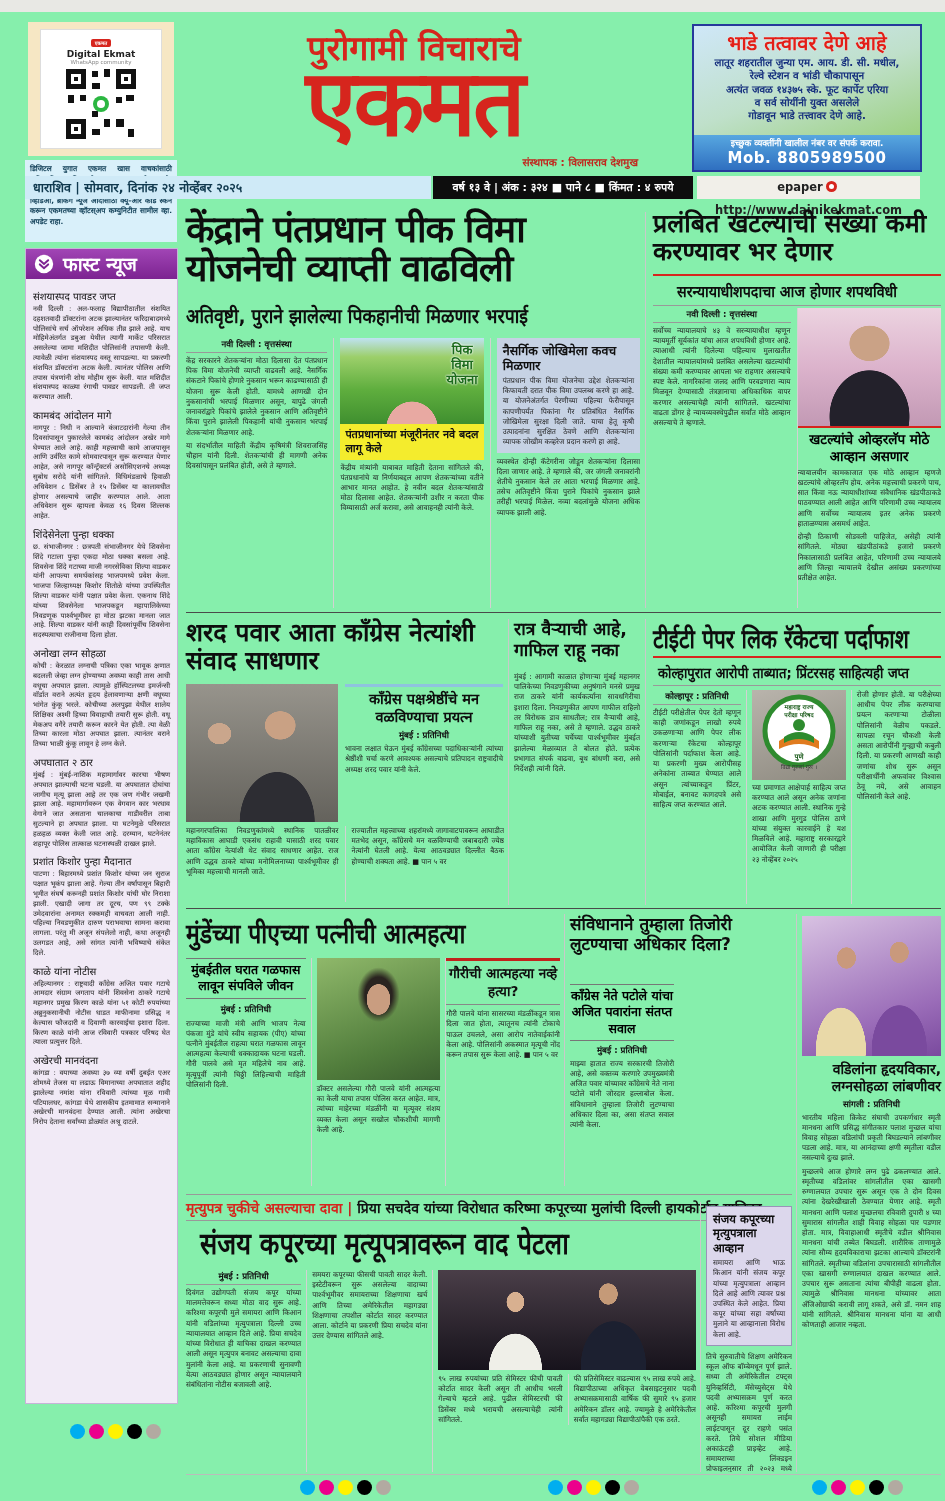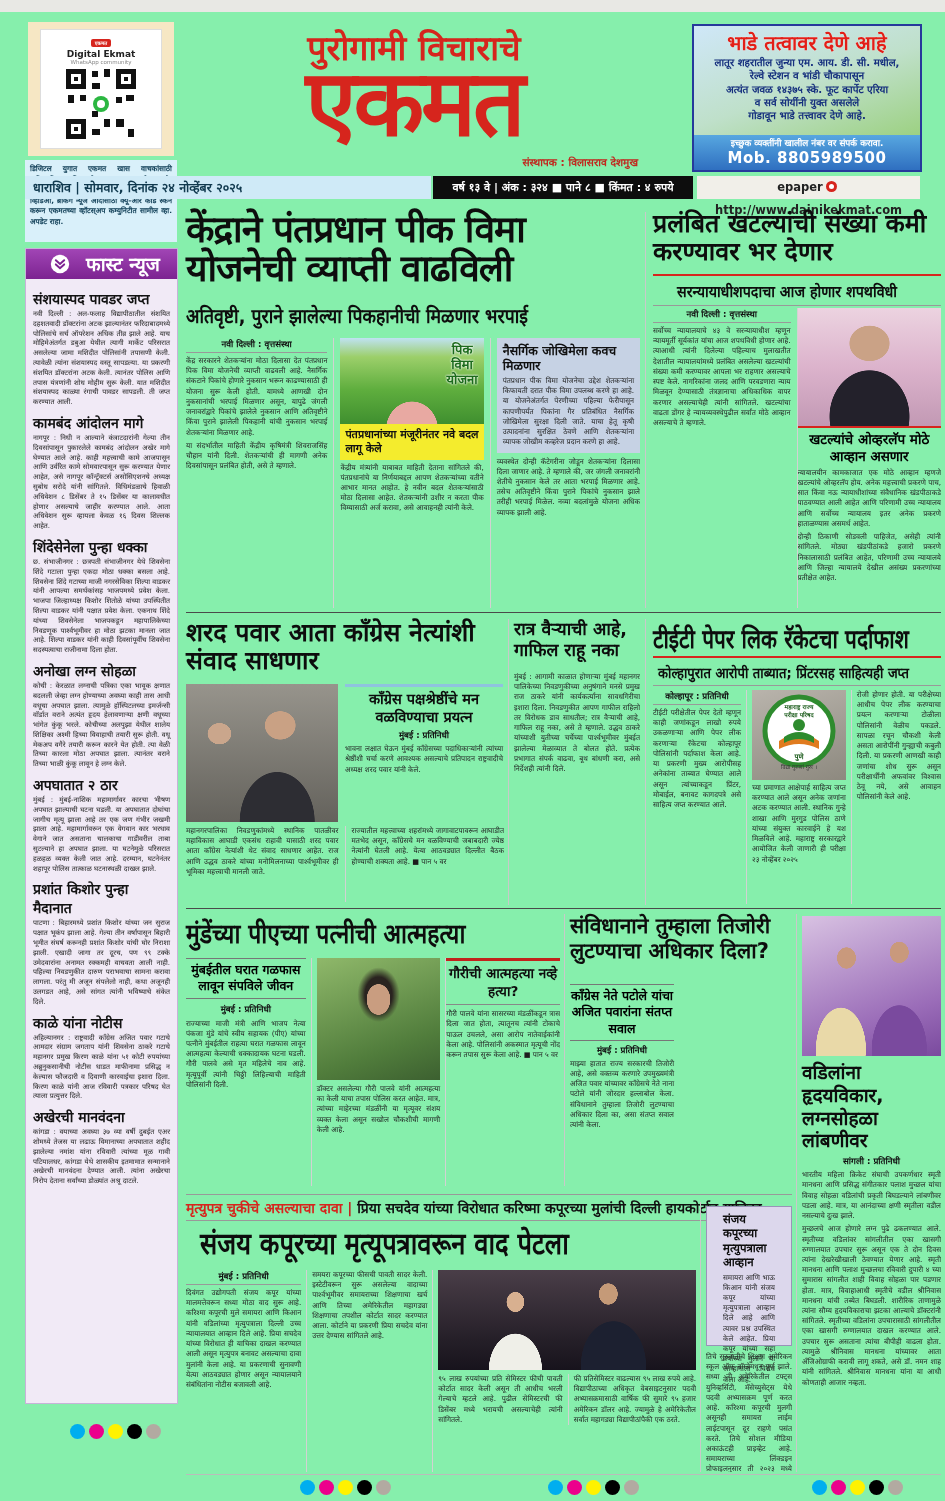--- a/index.html
+++ b/index.html
@@ -32,37 +32,37 @@
   .ad-foot{position:absolute;left:0;right:0;bottom:0;background:linear-gradient(180deg,#57a7e0,#2f6fc0);color:#fff;padding:2px 0 3px;}
   .ad-contact{font-size:8.8px;font-weight:bold;}
   .ad-mobile{font-size:15px;font-weight:800;letter-spacing:.5px;}
   .date-bar{left:25px;top:164px;width:406px;height:23px;background:#cfeaf7;color:#10394e;font-size:12.5px;font-weight:bold;line-height:23px;padding-left:8px;box-sizing:border-box;}
   .issue-box{left:433px;top:164px;width:260px;height:23px;background:#0d0d0d;color:#fff;font-size:11px;font-weight:bold;line-height:23px;text-align:center;}
   .epaper-bar{left:697px;top:164px;width:223px;height:23px;background:#f1efe9;font-size:11.5px;font-weight:bold;color:#222;line-height:23px;text-align:center;}
   .epaper-dot{display:inline-block;width:11px;height:11px;border-radius:50%;background:#d6251d;vertical-align:-1px;margin:0 3px;position:relative;}
   .epaper-dot:after{content:"";position:absolute;left:3px;top:3px;width:5px;height:5px;border-radius:50%;background:#fff;}
   
   .fast{left:25px;top:236px;width:153px;height:1156px;background:#f1eaf6;border:1px solid #c7b3d8;box-sizing:border-box;}
-  .fast-head{height:30px;background:linear-gradient(180deg,#a145b5,#7c2391);display:flex;align-items:center;gap:16px;padding-left:24px;}
+  .fast-head{height:30px;background:linear-gradient(180deg,#a145b5,#7c2391);display:flex;align-items:center;gap:9px;padding-left:8px;}
   .fast-head-label{color:#fff;font-size:19px;font-weight:800;}
   .fast-items{padding:5px 7px;}
-  .fast-title{font-size:14px;font-weight:700;color:#121212;margin:5px 0 2px;}
+  .fast-title{font-size:10px;font-weight:400;color:#121212;margin:5px 0 2px;}
   .fast-body{font-size:7px;line-height:1.4;text-align:justify;color:#222;}
   .dots{display:flex;gap:4px;}
   .dot{width:15px;height:15px;border-radius:50%;}
   
   .ph{position:relative;overflow:hidden;}
   .ph-label{position:absolute;right:6px;top:5px;font-size:13px;font-weight:800;color:#1c6b1c;text-shadow:0 0 2px #fff,0 0 2px #fff;line-height:1.15;text-align:center;white-space:pre-line;}
   .ybox{background:#f4ec2d;font-size:11px;font-weight:800;color:#111;padding:4px 5px;line-height:1.25;}
   .bbox{background:#c6d2e4;padding:5px 6px;}
   .bbox-title{font-size:12.5px;font-weight:800;color:#101010;line-height:1.2;margin-bottom:3px;}
   .cap-title{font-size:13.5px;font-weight:800;text-align:center;line-height:1.25;margin:3px 0;}
   .subhead-rule{border-top:3px solid #8fc3de;padding-top:3px;}
   .boxhead{font-size:12.5px;font-weight:800;text-align:center;line-height:1.3;border-top:1px solid #777;border-bottom:1px solid #777;padding:3px 0;}
-  .kapoor-box{background:#dcd7ec;border:1px solid #9a93b8;padding:5px 16px;box-sizing:border-box;}
+  .kapoor-box{background:#dcd7ec;border:1px solid #9a93b8;padding:5px 6px;box-sizing:border-box;}
   .logo-badge{width:100%;height:100%;background:linear-gradient(160deg,#b9b4ac,#8d897f);display:flex;align-items:center;justify-content:center;}
 </style>
 </head>
 <body>
 
 <div id="page">
 
   <div class="abs qr-panel">
     <div class="qr-card">
       <span class="qr-chip">एकमत</span>
@@ -301,38 +301,38 @@
         linear-gradient(160deg,#8fb86a,#517d3c 70%,#3c6030)"></div>
       <div class="body-text" style="margin-top:4px">डॉक्टर असलेल्या गौरी पालवे यांनी आत्महत्या का केली याचा तपास पोलिस करत आहेत. मात्र, त्यांच्या माहेरच्या मंडळींनी या मृत्यूवर संशय व्यक्त केला असून सखोल चौकशीची मागणी केली आहे.</div>
     </div>
     <div class="col" style="width:116px;">
       <div class="hl" style="font-size:13.5px;text-align:center;border-top:3px solid #c2231c;border-bottom:1px solid #888;padding:4px 0;line-height:1.3">गौरीची आत्महत्या नव्हे हत्या?</div>
       <div class="body-text" style="margin-top:4px">गौरी पालवे यांना सासरच्या मंडळींकडून त्रास दिला जात होता, त्यातूनच त्यांनी टोकाचे पाऊल उचलले, असा आरोप नातेवाईकांनी केला आहे. पोलिसांनी अकस्मात मृत्यूची नोंद करून तपास सुरू केला आहे. ■ पान ५ वर</div>
     </div>
   </div>
 
   <div class="vsep" style="left:564px;top:902px;height:272px"></div>
-  <div class="abs hl" style="left:570px;top:902px;width:222px;font-size:21px;line-height:1.18">संविधानाने तुम्हाला तिजोरी लुटण्याचा अधिकार दिला?</div>
+  <div class="abs hl" style="left:570px;top:902px;width:222px;font-size:17px;line-height:1.18">संविधानाने तुम्हाला तिजोरी लुटण्याचा अधिकार दिला?</div>
   <div class="abs cols" style="left:570px;top:972px;width:222px;height:202px">
     <div class="col" style="width:104px;padding-right:5px">
       <div class="boxhead" style="border-top:1px solid #777">काँग्रेस नेते पटोले यांचा अजित पवारांना संतप्त सवाल</div>
       <div class="byline" style="margin:3px 0">मुंबई : प्रतिनिधी</div>
       <div class="body-text">माझ्या हातात राज्य सरकारची तिजोरी आहे, असे वक्तव्य करणारे उपमुख्यमंत्री अजित पवार यांच्यावर काँग्रेसचे नेते नाना पटोले यांनी जोरदार हल्लाबोल केला. संविधानाने तुम्हाला तिजोरी लुटण्याचा अधिकार दिला का, असा संतप्त सवाल त्यांनी केला.</div>
     </div>
   </div>
 
   <div class="vsep" style="left:796px;top:902px;height:558px"></div>
   <div class="abs" style="left:802px;top:904px;width:139px">
     <div class="ph" style="width:100%;height:140px;background:
       radial-gradient(16px 18px at 32% 30%,#c9997c 0 58%,transparent 60%),
       radial-gradient(16px 18px at 70% 26%,#c9997c 0 58%,transparent 60%),
       radial-gradient(44px 70px at 70% 95%,#7a4a9e 0 62%,transparent 63%),
       radial-gradient(40px 66px at 28% 95%,#e9d9a8 0 62%,transparent 63%),
       linear-gradient(160deg,#d8c2e2,#9a6cb8 70%,#7a4a9e)"></div>
-    <div class="hl" style="font-size:19px;line-height:1.2;text-align:left;margin-top:5px">वडिलांना हृदयविकार, लग्नसोहळा लांबणीवर</div>
+    <div class="hl" style="font-size:14px;line-height:1.2;text-align:right;margin-top:5px">वडिलांना हृदयविकार, लग्नसोहळा लांबणीवर</div>
     <div class="byline" style="margin:3px 0">सांगली : प्रतिनिधी</div>
     <div class="body-text">भारतीय महिला क्रिकेट संघाची उपकर्णधार स्मृती मानधना आणि प्रसिद्ध संगीतकार पलाश मुच्छल यांचा विवाह सोहळा वडिलांची प्रकृती बिघडल्याने लांबणीवर पडला आहे. मात्र, या आनंदाच्या क्षणी स्मृतीला वडील नसल्याचे दुःख झाले.</div>
     <div class="body-text" style="margin-top:3px;height:262px;overflow:hidden">मुच्छलचे आज होणारे लग्न पुढे ढकलण्यात आले. स्मृतीच्या वडिलांवर सांगलीतील एका खासगी रुग्णालयात उपचार सुरू असून एक ते दोन दिवस त्यांना देखरेखीखाली ठेवण्यात येणार आहे. स्मृती मानधना आणि पलाश मुच्छलचा रविवारी दुपारी ४ च्या सुमारास सांगलीत शाही विवाह सोहळा पार पडणार होता. मात्र, विवाहाआधी स्मृतीचे वडील श्रीनिवास मानधना यांची तब्येत बिघडली. शारीरिक ताणामुळे त्यांना सौम्य हृदयविकाराचा झटका आल्याचे डॉक्टरांनी सांगितले. स्मृतीच्या वडिलांना उपचारासाठी सांगलीतील एका खासगी रुग्णालयात दाखल करण्यात आले. उपचार सुरू असताना त्यांचा बीपीही वाढला होता. त्यामुळे श्रीनिवास मानधना यांच्यावर आता अँजिओग्राफी करावी लागू शकते, असे डॉ. नमन शाह यांनी सांगितले. श्रीनिवास मानधना यांना या आधी कोणताही आजार नव्हता.</div>
   </div>
 
   <div class="abs" style="left:186px;top:1182px;width:606px;border-top:1px solid #999;border-bottom:1px solid #999;padding:3px 0;font-size:14px;font-weight:800">
     <span class="red">मृत्युपत्र चुकीचे असल्याचा दावा</span>
     <span style="color:#c2231c"> | </span>
     <span style="color:#111">प्रिया सचदेव यांच्या विरोधात करिष्मा कपूरच्या मुलांची दिल्ली हायकोर्टात याचिका</span>
   </div>

